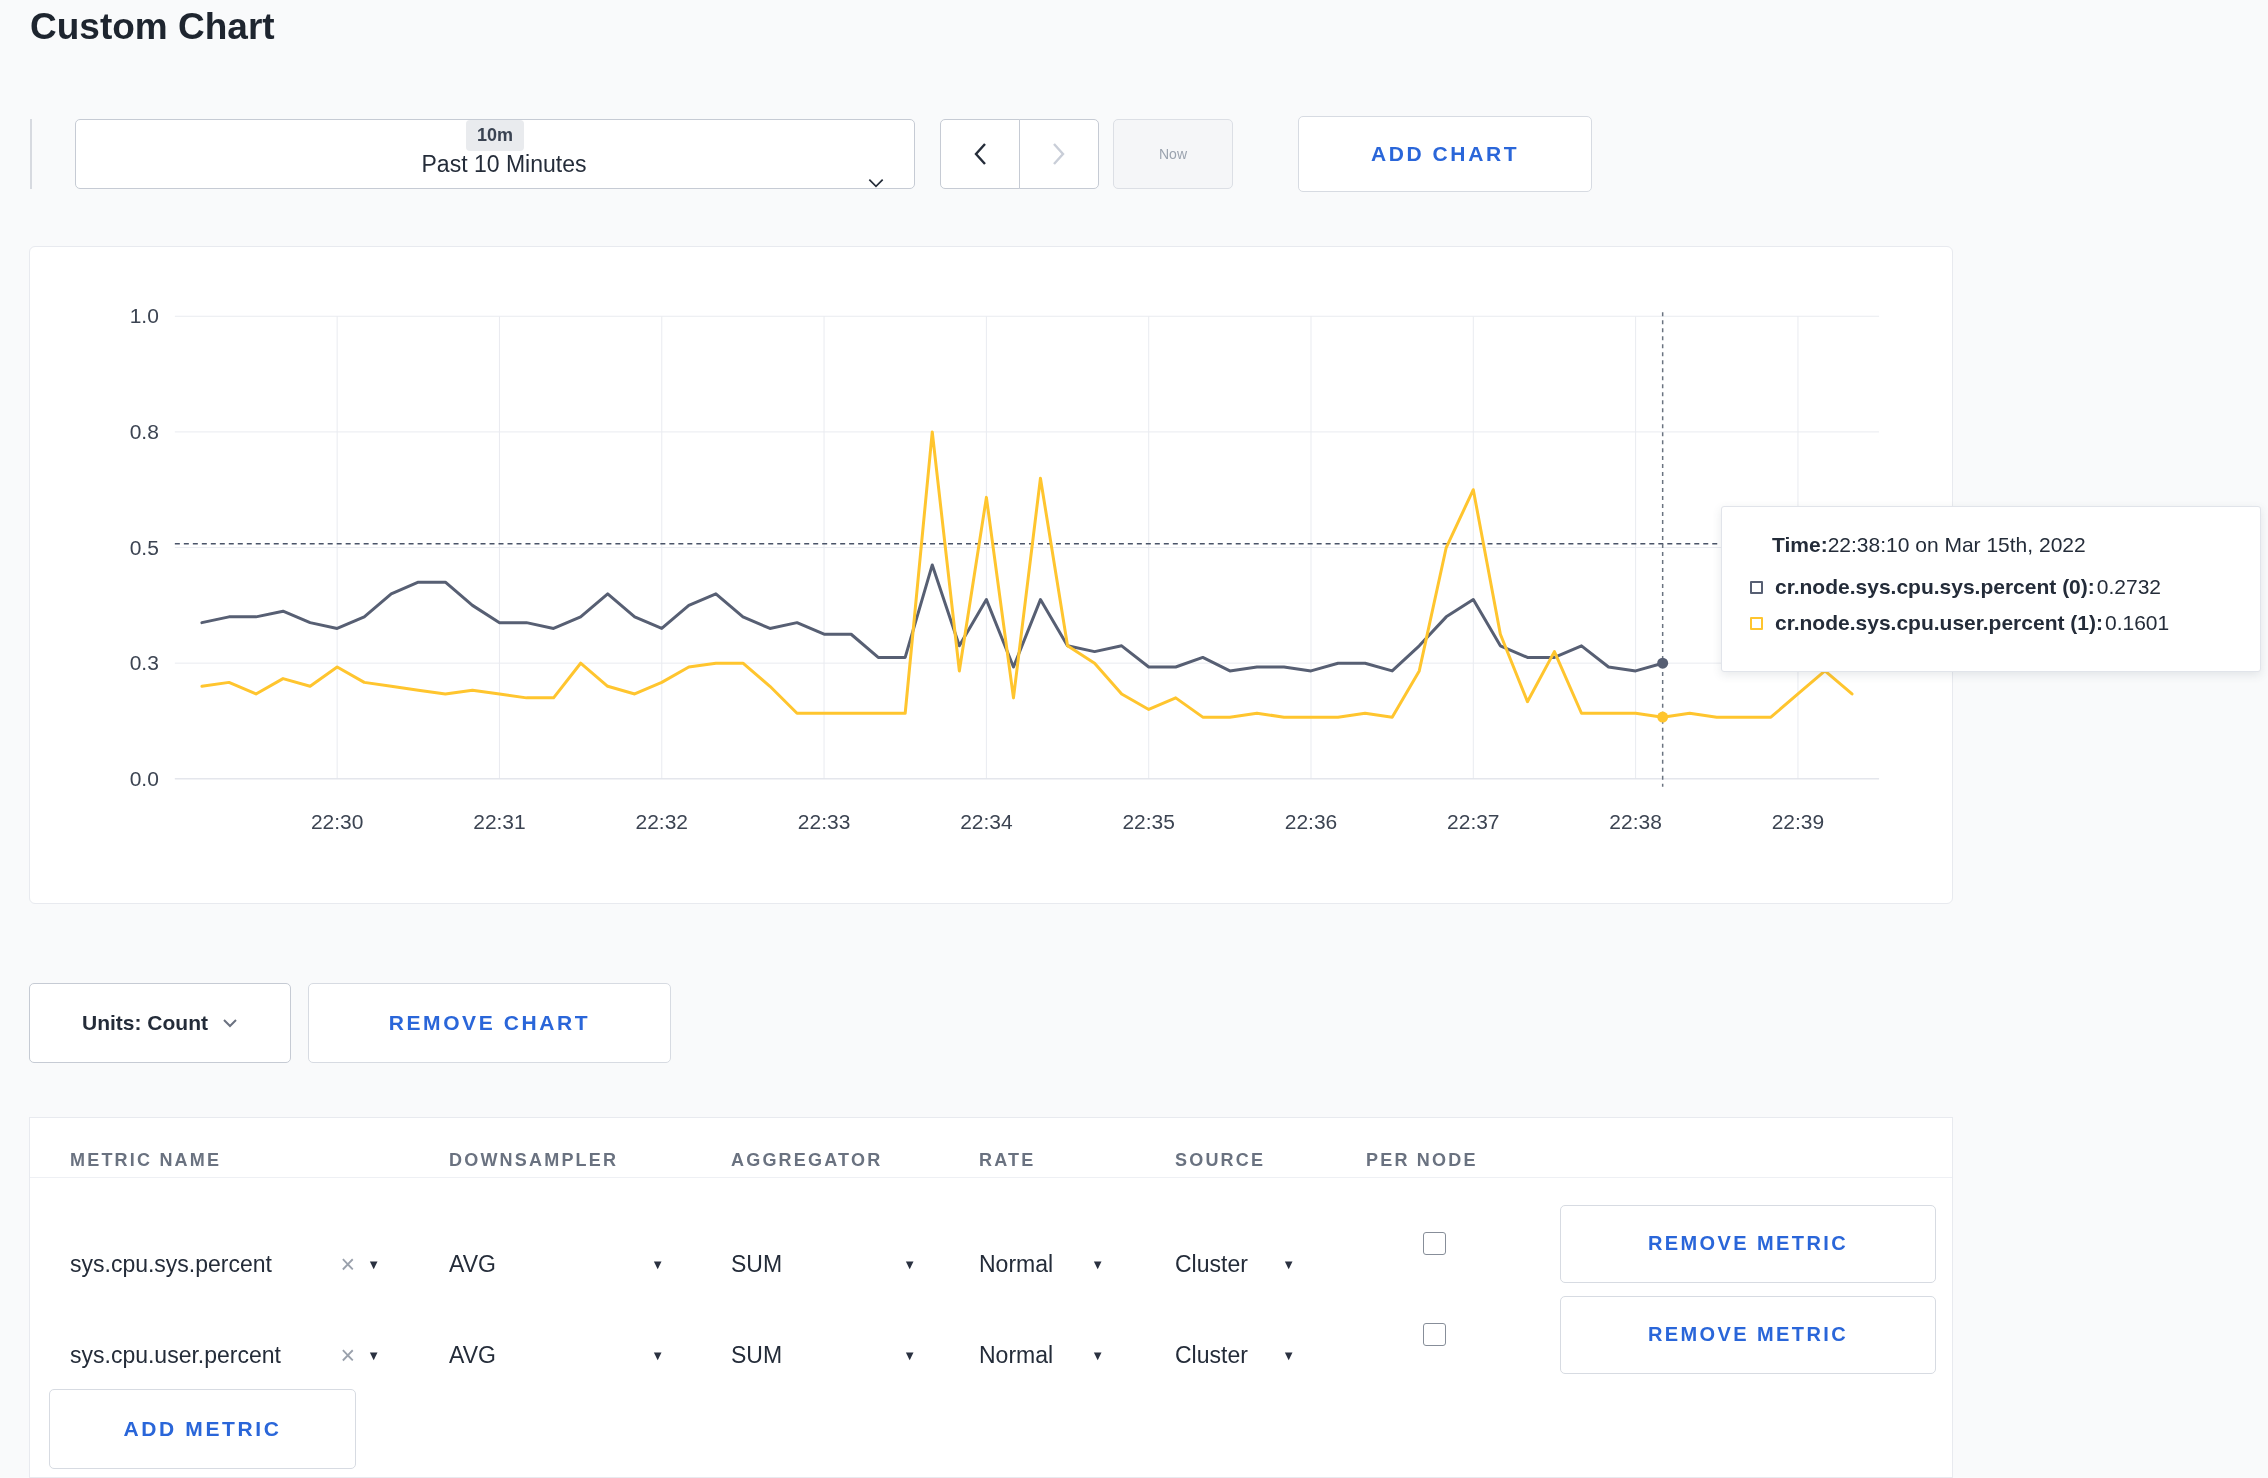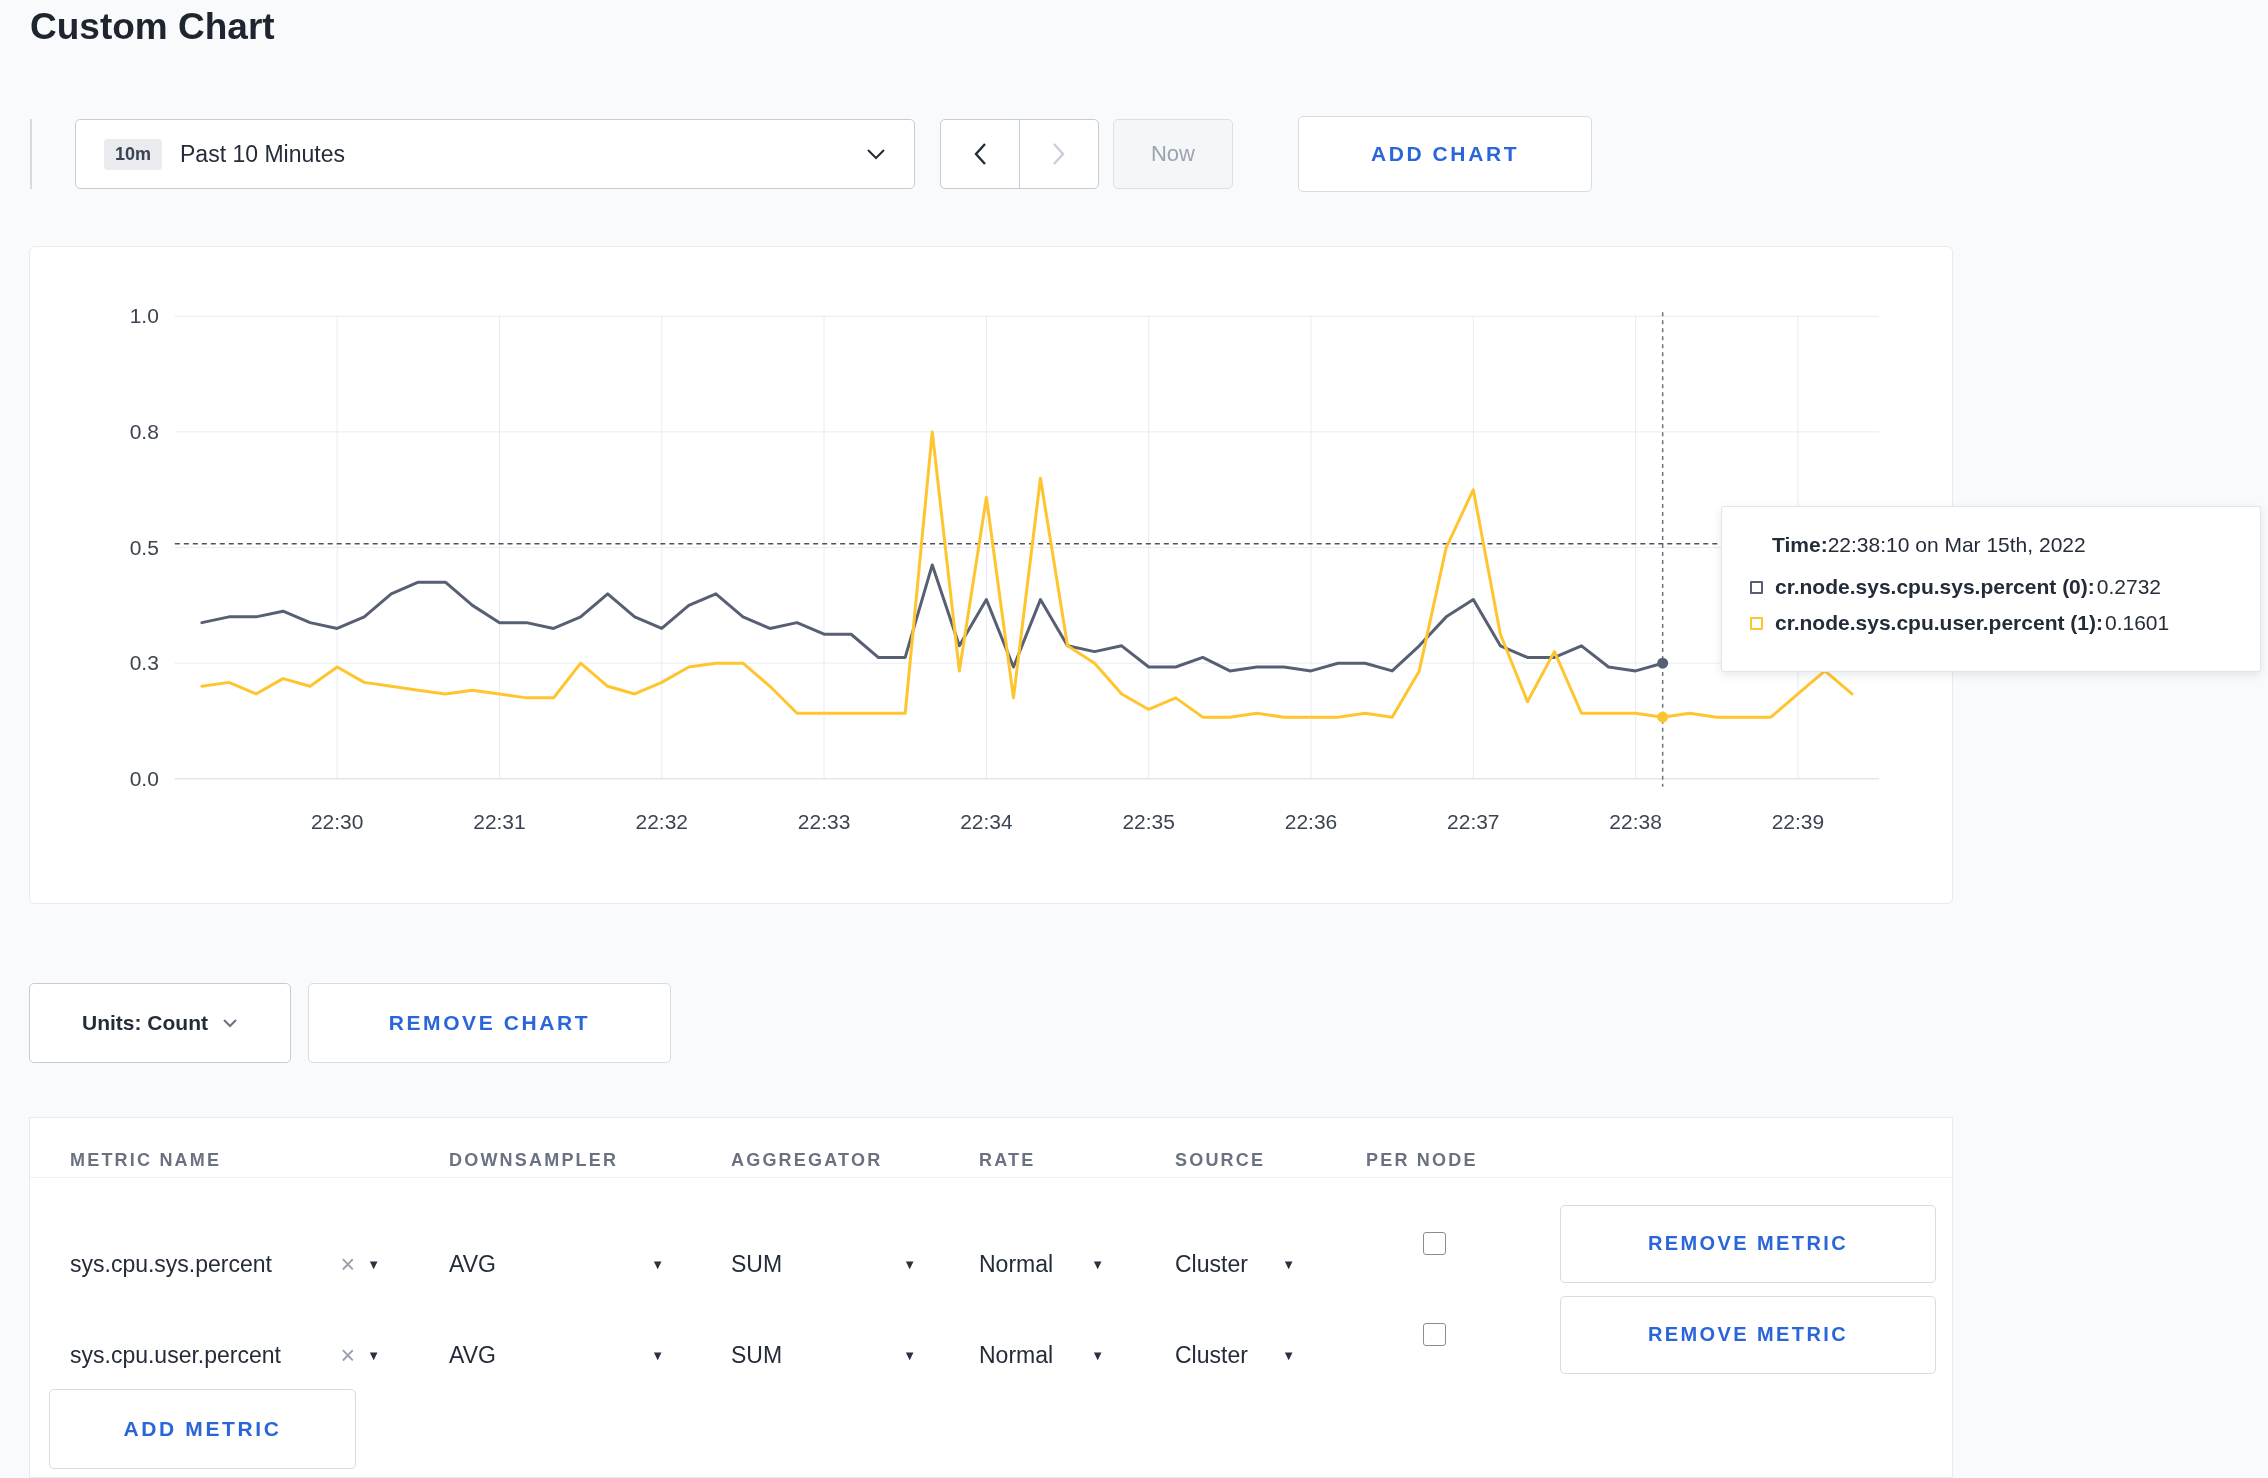--- a/index.html
+++ b/index.html
@@ -8,35 +8,35 @@
     position:relative; width:2268px; height:1478px; overflow:hidden;
     background:#f9fafb; font-family:"Liberation Sans", sans-serif; color:#242c39;
   }
   h1.title { position:absolute; left:30px; top:6px; font-size:37px; font-weight:700; color:#1e252f; }
 
   
   .toolbar-divider { position:absolute; left:30px; top:119px; width:2px; height:70px; background:#d7dae0; }
   .time-select {
     position:absolute; left:75px; top:119px; width:840px; height:70px;
     background:#fff; border:1px solid #c6cbd4; border-radius:5px;
-    display:flex; align-items:center; padding:0 28px; cursor:pointer;
+    display:flex; align-items:center; padding:0 28px; cursor:pointer;flex-direction:column;
   }
   .badge { background:#e9ebee; border-radius:4px; padding:5px 11px; font-size:18px; font-weight:700; color:#3a4352; }
   .time-label { margin-left:18px; font-size:23px; }
   .nav-group { position:absolute; left:940px; top:119px; display:flex; }
   .nav-group button {
     width:80px; height:70px; background:#fff; border:1px solid #c6cbd4;
     display:flex; align-items:center; justify-content:center; cursor:pointer;
   }
   .nav-group button:first-child { border-radius:5px 0 0 5px; }
   .nav-group button:last-child { border-radius:0 5px 5px 0; margin-left:-1px; }
   .now-btn {
     position:absolute; left:1113px; top:119px; width:120px; height:70px;
     background:#f5f6f8; border:1px solid #dcdfe5; border-radius:5px;
-    color:#9ba3af; font-size:22px; font-family:inherit; cursor:default;
+    color:#9ba3af; font-size:14px; font-family:inherit; cursor:default;
   }
   .blue-btn {
     background:#fff; border:1px solid #d7dbe2; border-radius:5px;
     color:#2a66d9; font-weight:700; letter-spacing:2.6px; font-size:21px;
     font-family:inherit; cursor:pointer; display:flex; align-items:center; justify-content:center;
   }
   .add-chart { position:absolute; left:1298px; top:116px; width:294px; height:76px; }
 
   
   .chart-panel {

